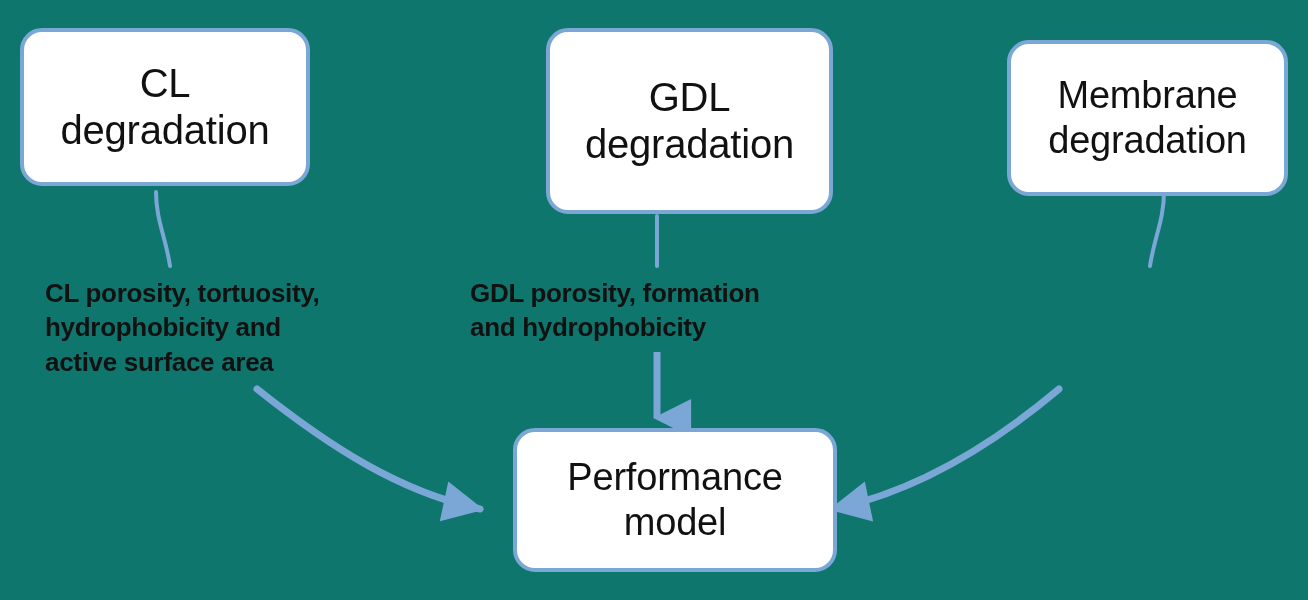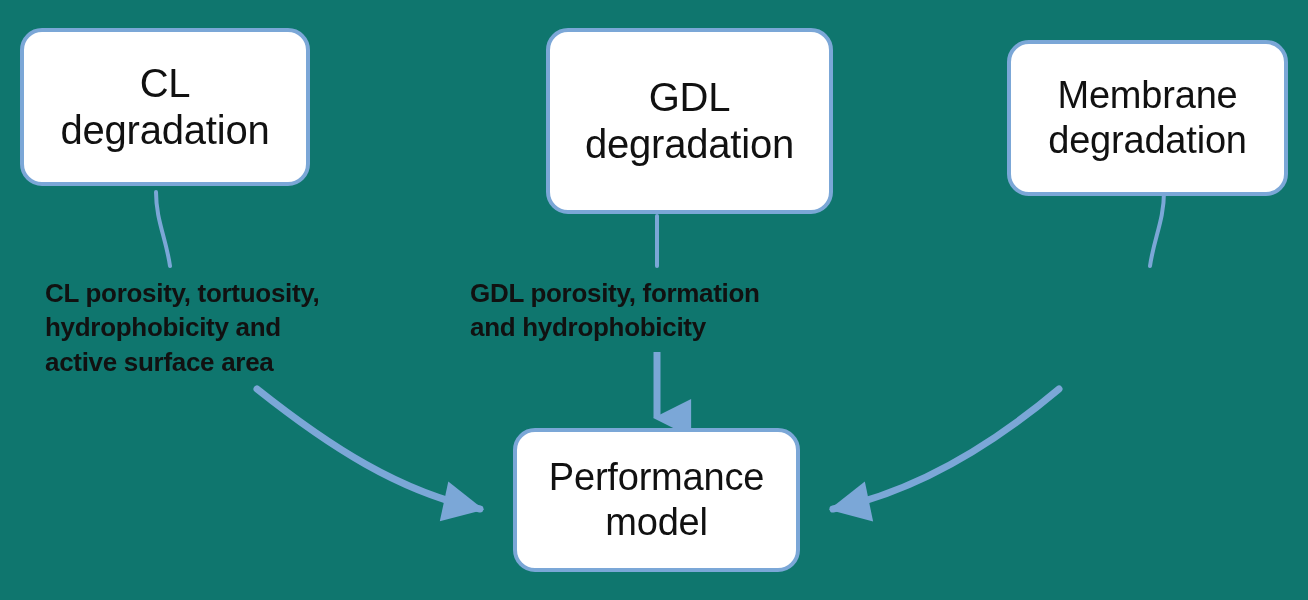--- a/index.html
+++ b/index.html
@@ -41,21 +41,21 @@
     letter-spacing: -0.2px;
   }
   .node-label {
     display: block;
     white-space: pre-line;
     padding: 0 6px;
   }
   .node-cl    { left: 20px;   top: 28px;  width: 290px; height: 158px; font-size: 40px; }
   .node-gdl   { left: 513px;  top: 28px;  width: 287px; height: 186px; font-size: 40px; margin-left: 33px; }
   .node-mem   { left: 1007px; top: 28px;  width: 281px; height: 156px; font-size: 38px; margin-top: 12px; }
-  .node-perf  { left: 513px;  top: 428px; width: 287px; height: 144px; font-size: 38px; }
+  .node-perf  { left: 513px;  top: 428px; width: 324px; height: 144px; font-size: 38px; }
 
   .annotation {
     position: absolute;
     color: #111111;
     font-size: 26px;
     line-height: 1.32;
     white-space: pre-line;
     font-weight: 600;
     letter-spacing: -0.3px;
   }

